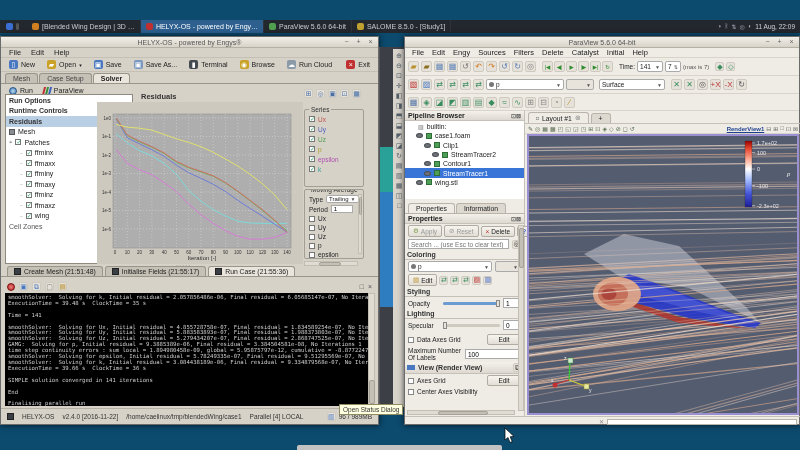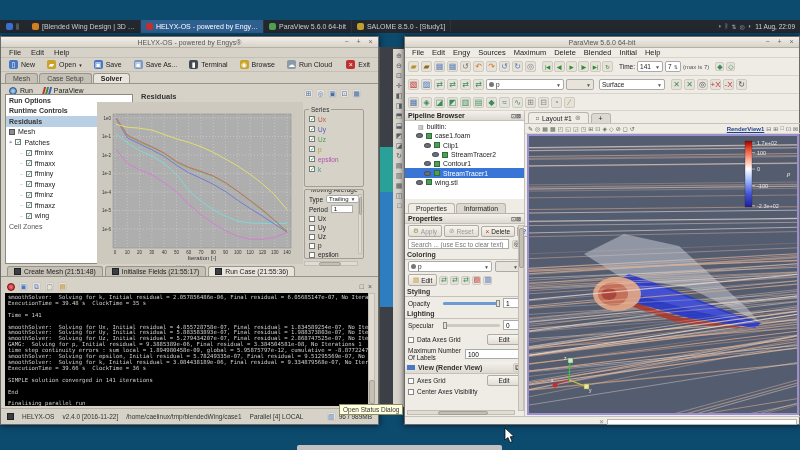--- a/index.html
+++ b/index.html
@@ -460,23 +460,23 @@
           <span>−</span>
           <span>+</span>
           <span>×</span>
         </span>
     </div>
     <div class="menubar" id="pv-menus" style="height:10px;border-bottom:1px solid #d8d4cc">
         <div class="menu-item" style="padding: 1px 3px;">File</div>
         <div class="menu-item" style="padding: 1px 3px;">Edit</div>
         <div class="menu-item" style="padding: 1px 3px;">Engy</div>
         <div class="menu-item" style="padding: 1px 3px;">Sources</div>
-        <div class="menu-item" style="padding: 1px 3px;">Maximum</div>
+        <div class="menu-item" style="padding: 1px 3px;">Filters</div>
         <div class="menu-item" style="padding: 1px 3px;">Delete</div>
-        <div class="menu-item" style="padding: 1px 3px;">Blended</div>
+        <div class="menu-item" style="padding: 1px 3px;">Catalyst</div>
         <div class="menu-item" style="padding: 1px 3px;">Initial</div>
         <div class="menu-item" style="padding: 1px 3px;">Help</div>
       </div>
     <div class="pvrow" style="height:18px">
       <span id="pv-row1" style="display:flex;gap:2px">
           <span class="pico" style="color: rgb(184, 145, 47);">▰</span>
           <span class="pico" style="color: rgb(138, 111, 32);">▰</span>
           <span class="pico" style="color: rgb(90, 127, 181);">▦</span>
           <span class="pico" style="color: rgb(90, 127, 181);">▦</span>
           <span class="pico" style="color: rgb(119, 119, 119);">↺</span>

